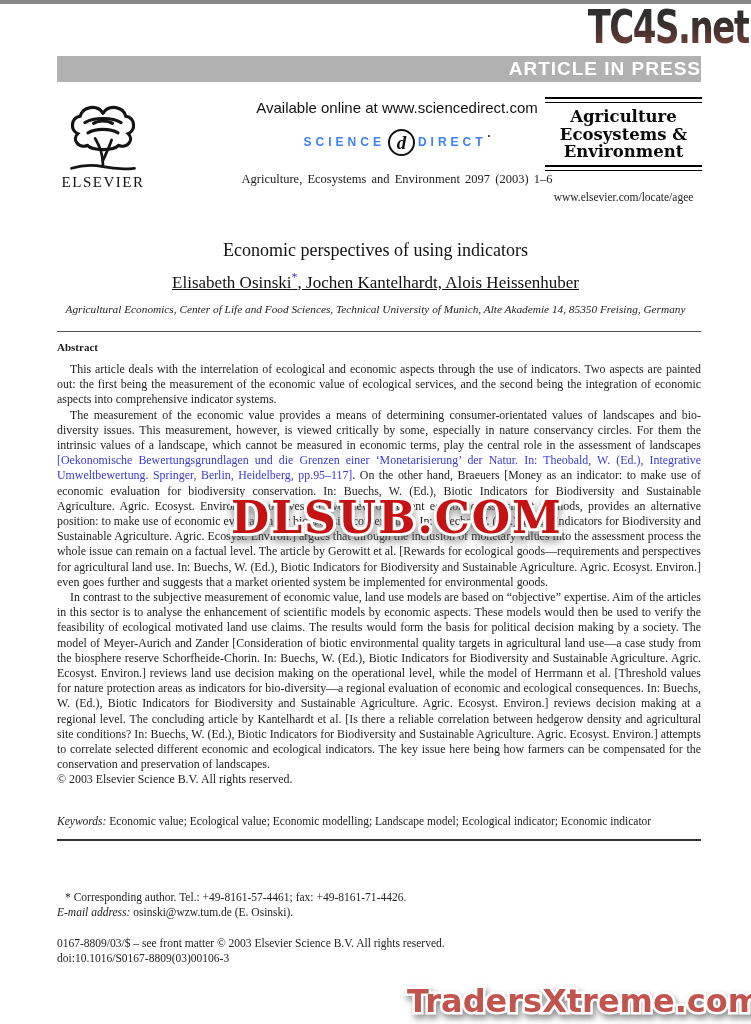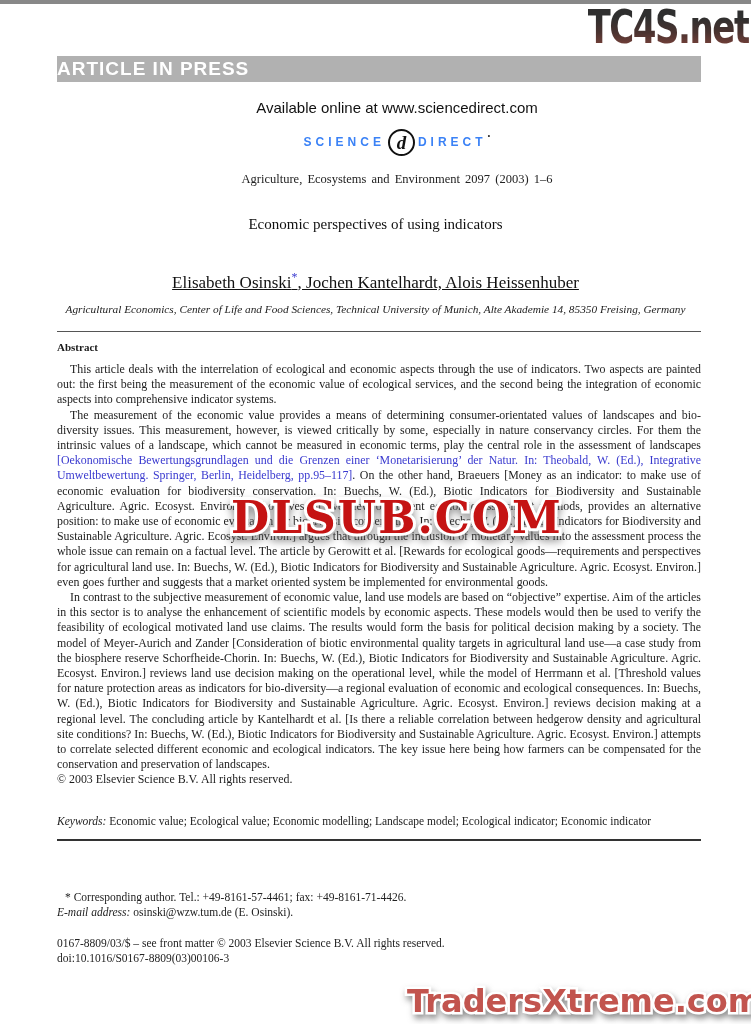--- a/index.html
+++ b/index.html
@@ -32,41 +32,41 @@
     font-size:32px;letter-spacing:0px;line-height:1;
     color:#c2544e;
     -webkit-text-stroke:5px #ffffff;paint-order:stroke fill;
     filter:drop-shadow(2px 4px 3px rgba(70,70,70,0.6));
   }
   
   .banner{
     position:absolute;left:57px;top:52px;width:644px;height:26px;
     background:#b1b1b1;color:#ffffff;
     font-family:"Liberation Sans",sans-serif;font-weight:700;
-    font-size:19px;line-height:26px;text-align:left;letter-spacing:1px;
+    font-size:19px;line-height:26px;text-align:right;letter-spacing:1px;
   }
   
   .header{position:absolute;left:57px;top:93px;width:644px;height:120px;}
   .logo-block{position:absolute;left:0;top:2px;width:92px;text-align:center;}
   .logo-block svg{display:block;margin:0 auto;}
   .elsevier-word{font-family:"Liberation Serif",serif;font-size:15px;letter-spacing:1.5px;color:#111;margin-top:1px;}
   .center-block{position:absolute;left:130px;top:2px;width:420px;text-align:center;}
   .avail{font-family:"Liberation Sans",sans-serif;font-size:15px;color:#111;}
   .sd-logo{margin-top:12px;height:28px;display:flex;align-items:center;justify-content:center;}
   .sd-science,.sd-direct{font-family:"Liberation Sans",sans-serif;font-weight:700;font-size:12px;letter-spacing:4px;color:#3b82f6;text-align:center;}
   .sd-d{display:inline-flex;align-items:center;justify-content:center;width:23px;height:23px;border:2.5px solid #111;border-radius:50%;margin:0 3px;font-family:"Liberation Serif",serif;font-style:italic;font-weight:700;font-size:19px;color:#111;line-height:1;}
   .sd-tm{font-size:8px;vertical-align:top;color:#1a1a1a;margin-left:1px;position:relative;top:-6px;}
   .jcit{margin-top:16px;font-size:12.5px;color:#222;word-spacing:2px;}
   .right-block{position:absolute;left:488px;top:0;width:157px;text-align:center;}
   .dr{height:3px;border-top:2px solid #000;border-bottom:1px solid #000;}
   .jbox-title{padding:5px 0 4px 0;font-family:"DejaVu Serif",serif;font-weight:700;font-size:16.5px;line-height:17.5px;color:#0a0a0a;}
   .jurl{margin-top:20px;font-size:11.5px;color:#222;}
   
-  .title{position:absolute;left:0;top:212px;width:751px;margin:0;text-align:center;
-    font-weight:400;font-size:15px;color:#111;}
+  .title{position:absolute;left:0;top:236px;width:751px;margin:0;text-align:center;
+    font-weight:400;font-size:18px;color:#111;}
   .authors{position:absolute;left:0;top:266px;width:751px;text-align:center;font-size:17px;color:#111;text-decoration:underline;}
   .star{color:#3939cf;font-size:70%;vertical-align:super;}
   .affil{position:absolute;left:0;top:299px;width:751px;text-align:center;font-style:italic;font-size:11.3px;color:#222;}
   
   .rule{position:absolute;left:57px;width:644px;background:#555;height:1px;}
   .rule-top{top:327px;}
   .rule-kw{top:835px;height:2px;background:#333;}
   
   .abstract{position:absolute;left:57px;top:337px;width:644px;}
   .abs-head{font-weight:700;font-size:11px;margin-bottom:9px;}
@@ -85,34 +85,64 @@
 <body>
 
 <div class="page">
 
   <div class="wm-tc4s">TC4S.net</div>
 
   <div class="banner">ARTICLE IN PRESS</div>
 
   <div class="header">
 
+    <div class="logo-block">
+      <svg width="80" height="74" viewBox="0 0 100 94">
+        <g fill="none" stroke="#141414" stroke-width="4" stroke-linecap="round">
+          <path d="M50 18 C42 6 24 10 21 22 C9 24 8 40 18 44 C10 52 19 63 30 59"></path>
+          <path d="M50 18 C58 6 76 10 79 22 C91 24 92 40 82 44 C90 52 81 63 70 59"></path>
+          <path d="M30 59 C37 66 63 66 70 59"></path>
+          <path d="M27 30 C38 23 62 23 73 30"></path>
+          <path d="M31 43 C41 37 59 37 69 43"></path>
+          <path d="M38 31 C44 27 56 27 62 31"></path>
+        </g>
+        <g fill="none" stroke="#141414" stroke-width="3.5" stroke-linecap="round">
+          <path d="M50 84 C50 72 46 60 40 50"></path>
+          <path d="M50 78 C54 69 58 61 61 52"></path>
+          <path d="M10 88 Q30 82 50 86 T90 88"></path>
+        </g>
+      </svg>
+      <div class="elsevier-word">ELSEVIER</div>
+    </div>
 
     <div class="center-block">
       <div class="avail">Available online at www.sciencedirect.com</div>
       <div class="sd-logo">
         <span class="sd-science">SCIENCE</span>
         <span class="sd-d">
             <span>d</span>
           </span>
         <span class="sd-direct">DIRECT</span>
         <span class="sd-tm">•</span>
       </div>
       <div class="jcit">Agriculture, Ecosystems and Environment 2097 (2003) 1–6</div>
     </div>
 
+    <div class="right-block">
+      <div class="jbox">
+        <div class="dr"></div>
+        <div class="jbox-title">
+          <div>Agriculture</div>
+          <div>Ecosystems &amp;</div>
+          <div>Environment</div>
+        </div>
+        <div class="dr"></div>
+      </div>
+      <div class="jurl">www.elsevier.com/locate/agee</div>
+    </div>
 
   </div>
 
   <h1 class="title">Economic perspectives of using indicators</h1>
 
   <div class="authors"><span>Elisabeth Osinski</span><span class="star">*</span><span>, Jochen Kantelhardt, Alois Heissenhuber</span></div>
 
   <div class="affil">Agricultural Economics, Center of Life and Food Sciences, Technical University of Munich, Alte Akademie 14, 85350 Freising, Germany</div>
 
   <div class="rule rule-top"></div>

